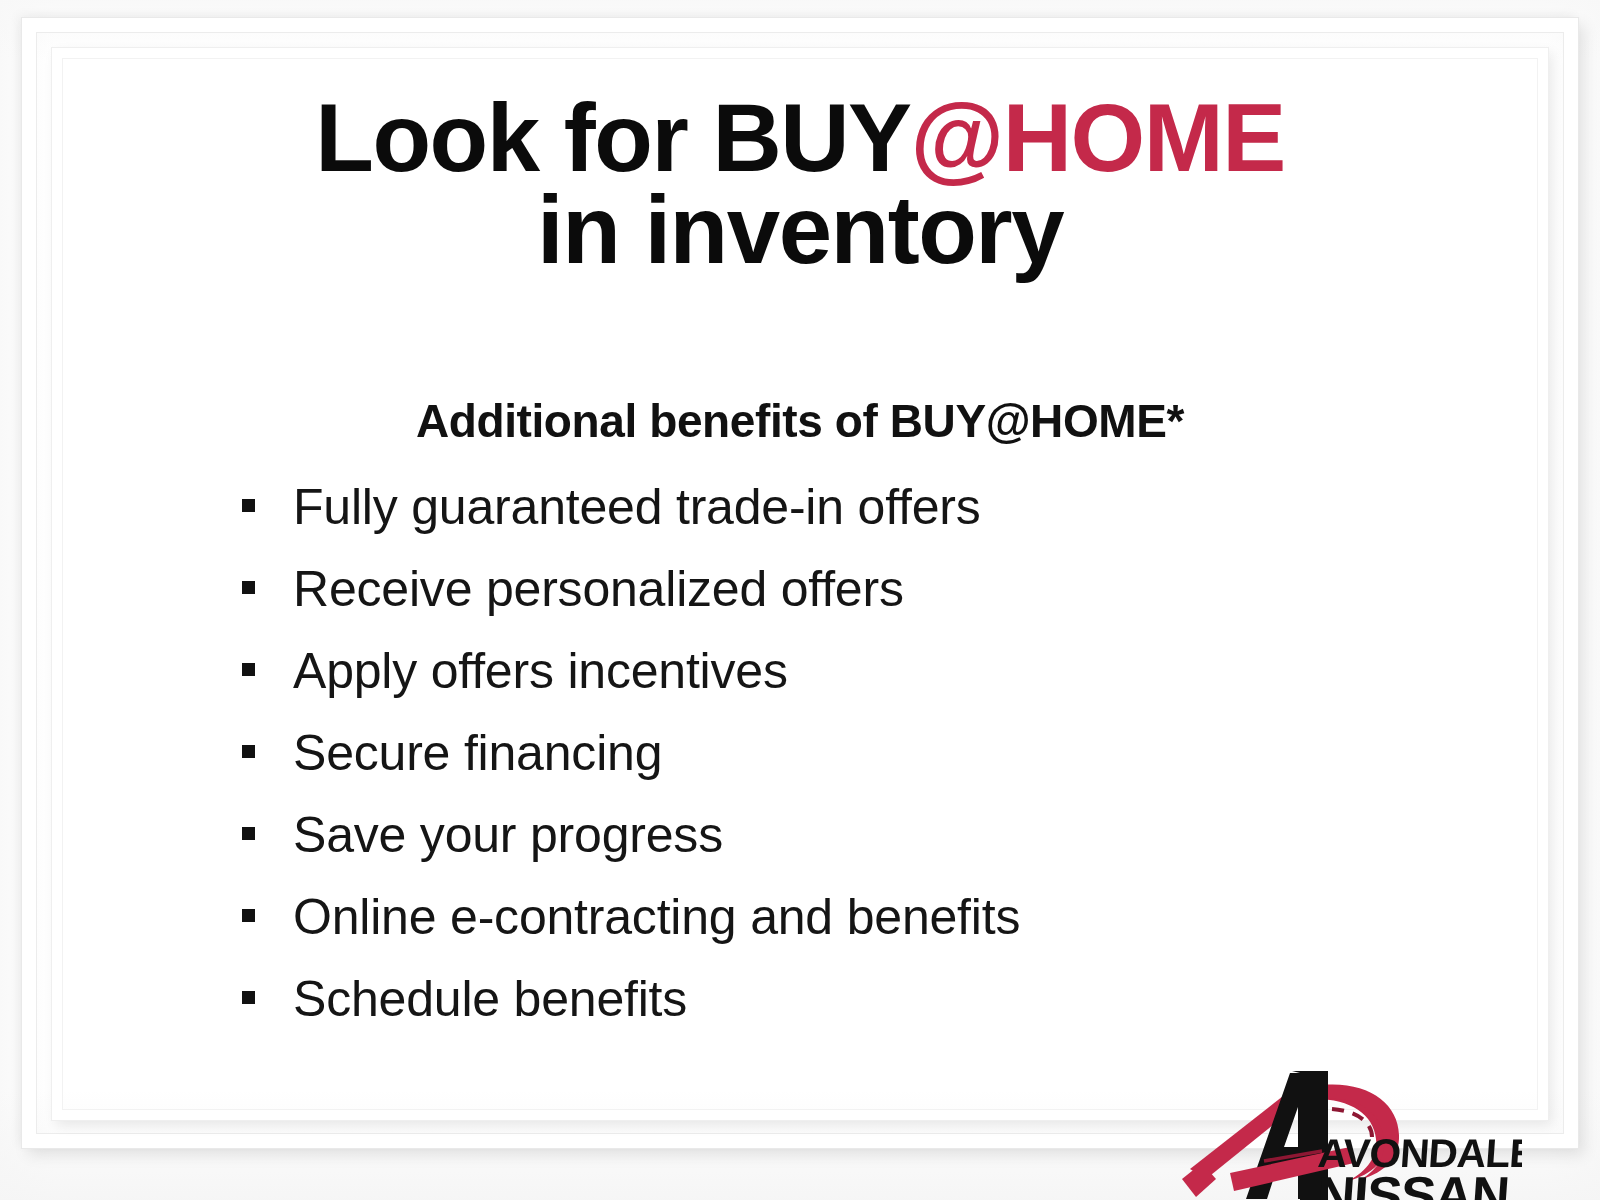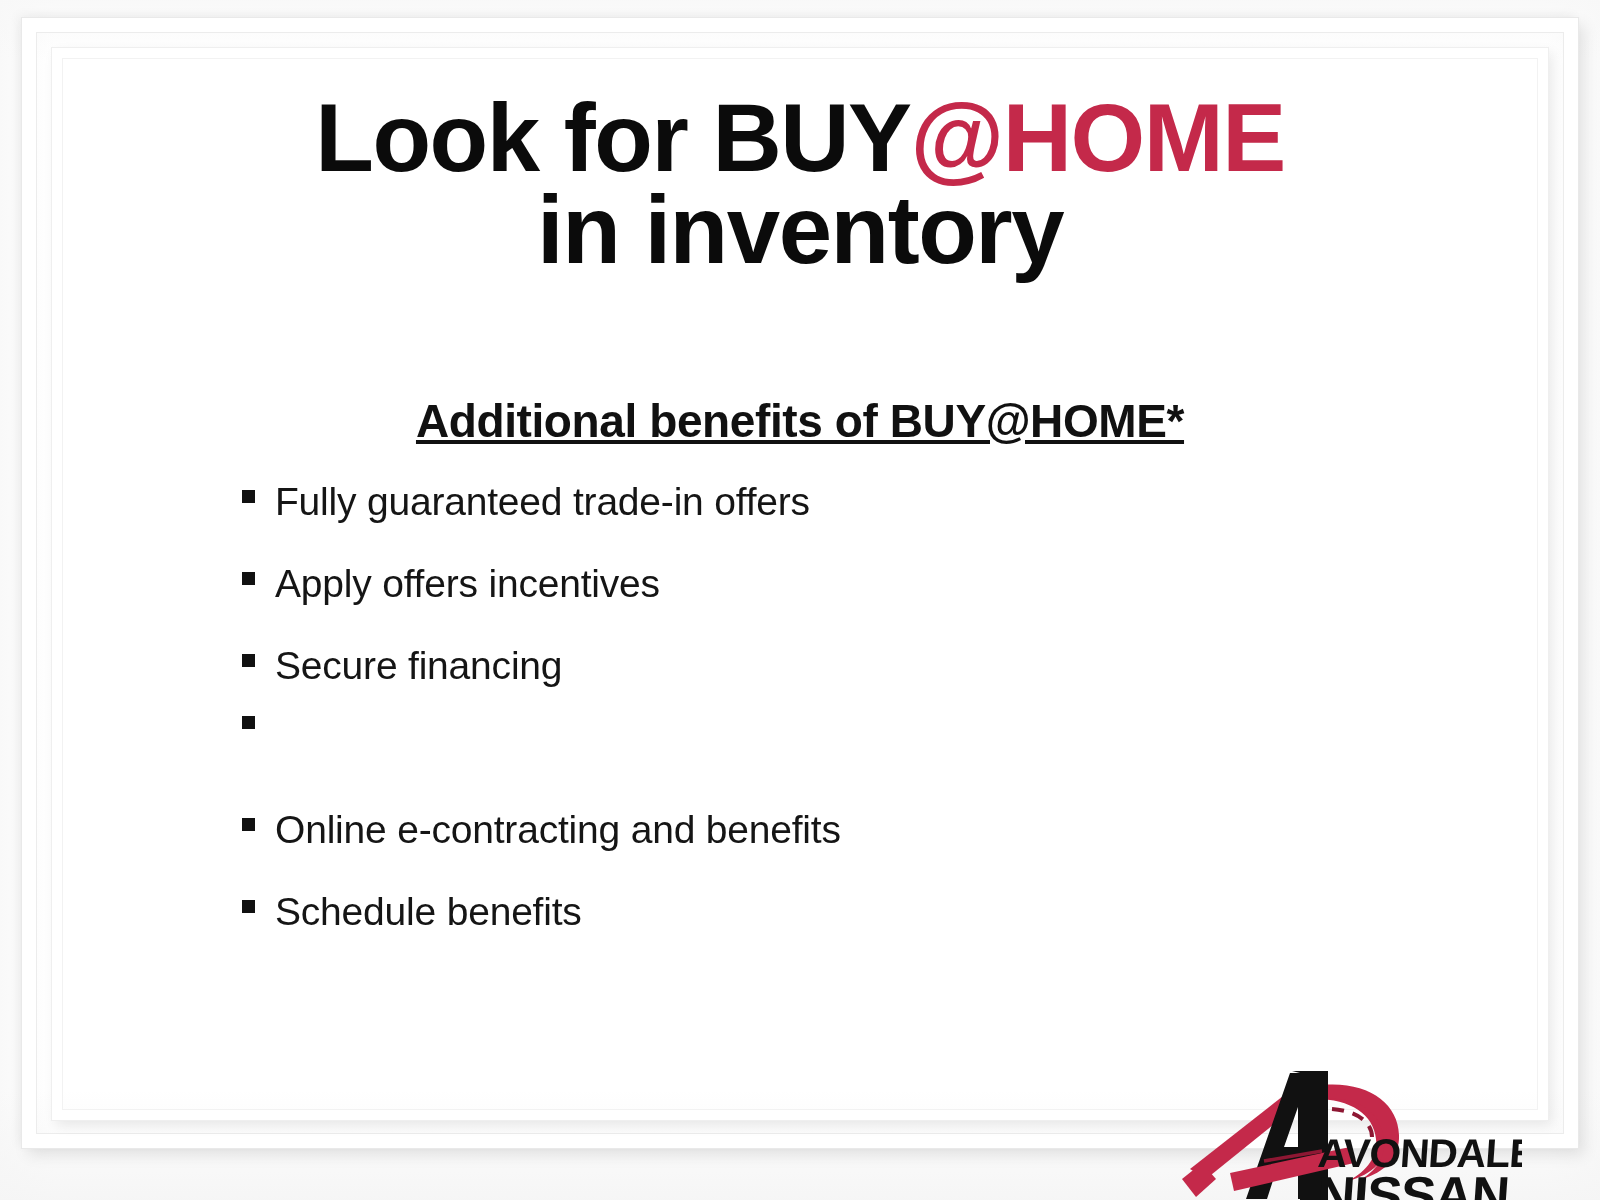--- a/index.html
+++ b/index.html
@@ -86,40 +86,40 @@
   .accent { color: #c4294a; }
 
   .subhead {
     text-align: center;
     font-weight: 700;
     font-size: 46px;
     letter-spacing: -0.4px;
     color: #111111;
     margin: 0;
     padding-top: 118px;
-    text-decoration: underline;
   }
 
   .bullets {
     list-style: none;
     margin: 0;
     padding: 0;
     padding-top: 34px;
     padding-left: 172px;
   }
 
   .bullets li {
     display: flex;
     align-items: baseline;
-    font-size: 39px;
+    font-size: 50px;
     font-weight: 400;
     color: #151515;
     line-height: 1.0;
     height: 82px;
     letter-spacing: -0.2px;
+    gap: 18px;
   }
 
   .bullet-mark {
     display: inline-block;
     width: 13px;
     height: 13px;
     background: #111111;
     margin-right: 20px;
     flex: 0 0 auto;
     position: relative;
@@ -154,28 +154,33 @@
 
     <h2 class="subhead">Additional benefits of BUY@HOME*</h2>
 
     <ul class="bullets">
       <li>
         <span class="bullet-mark"></span>
         <span>Fully guaranteed trade-in offers</span>
       </li>
       <li>
         <span class="bullet-mark"></span>
+        <span>Receive personalized offers</span>
+      </li>
+      <li>
+        <span class="bullet-mark"></span>
         <span>Apply offers incentives</span>
       </li>
       <li>
         <span class="bullet-mark"></span>
         <span>Secure financing</span>
       </li>
       <li>
         <span class="bullet-mark"></span>
+        <span>Save your progress</span>
       </li>
       <li>
         <span class="bullet-mark"></span>
         <span>Online e-contracting and benefits</span>
       </li>
       <li>
         <span class="bullet-mark"></span>
         <span>Schedule benefits</span>
       </li>
     </ul>

